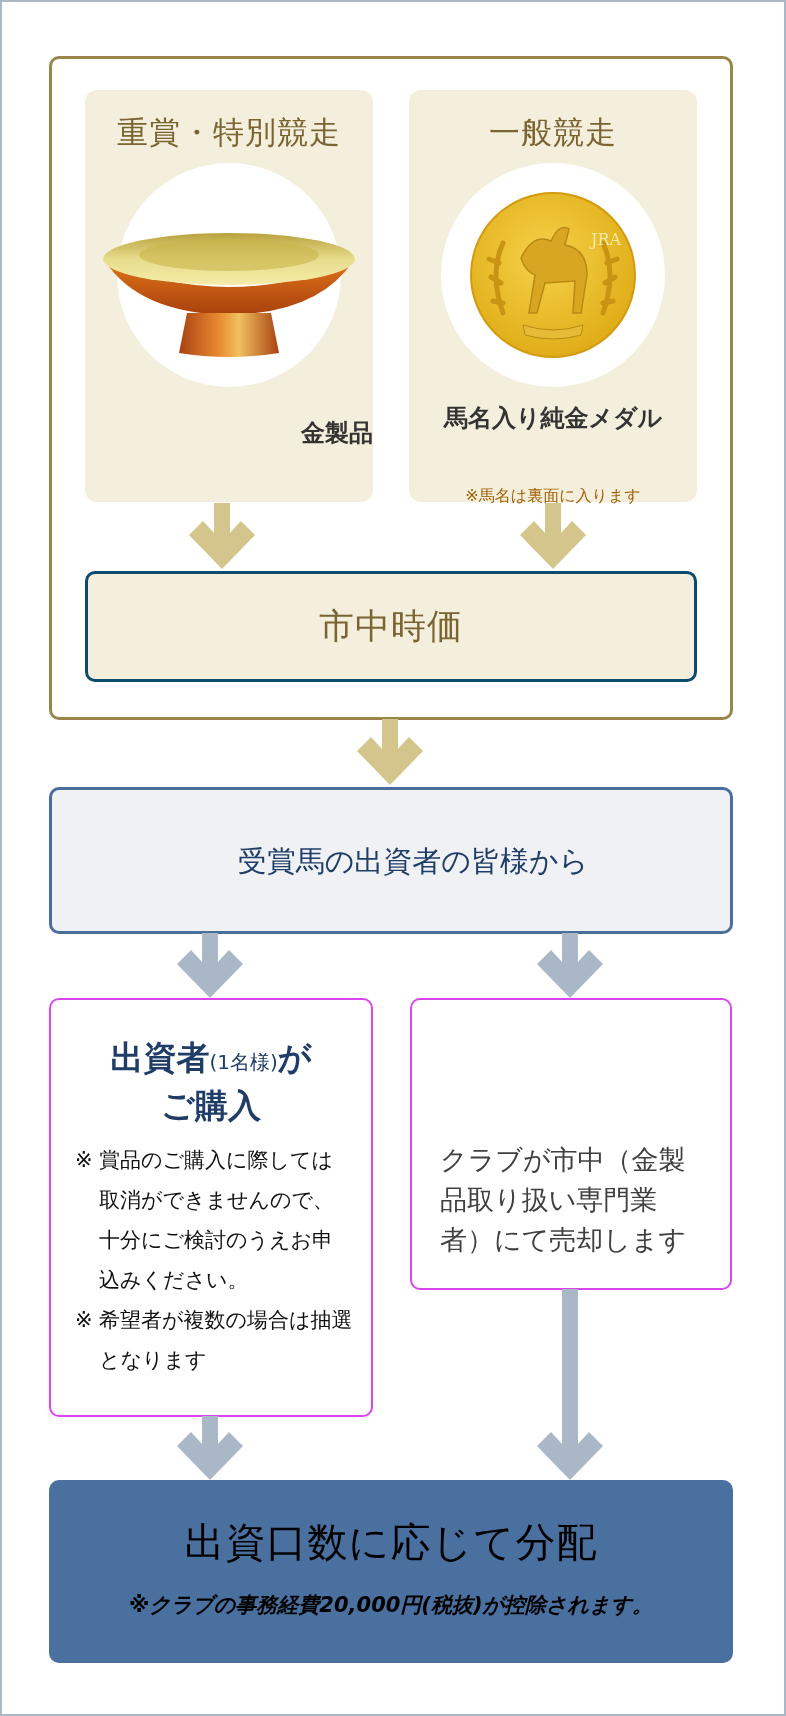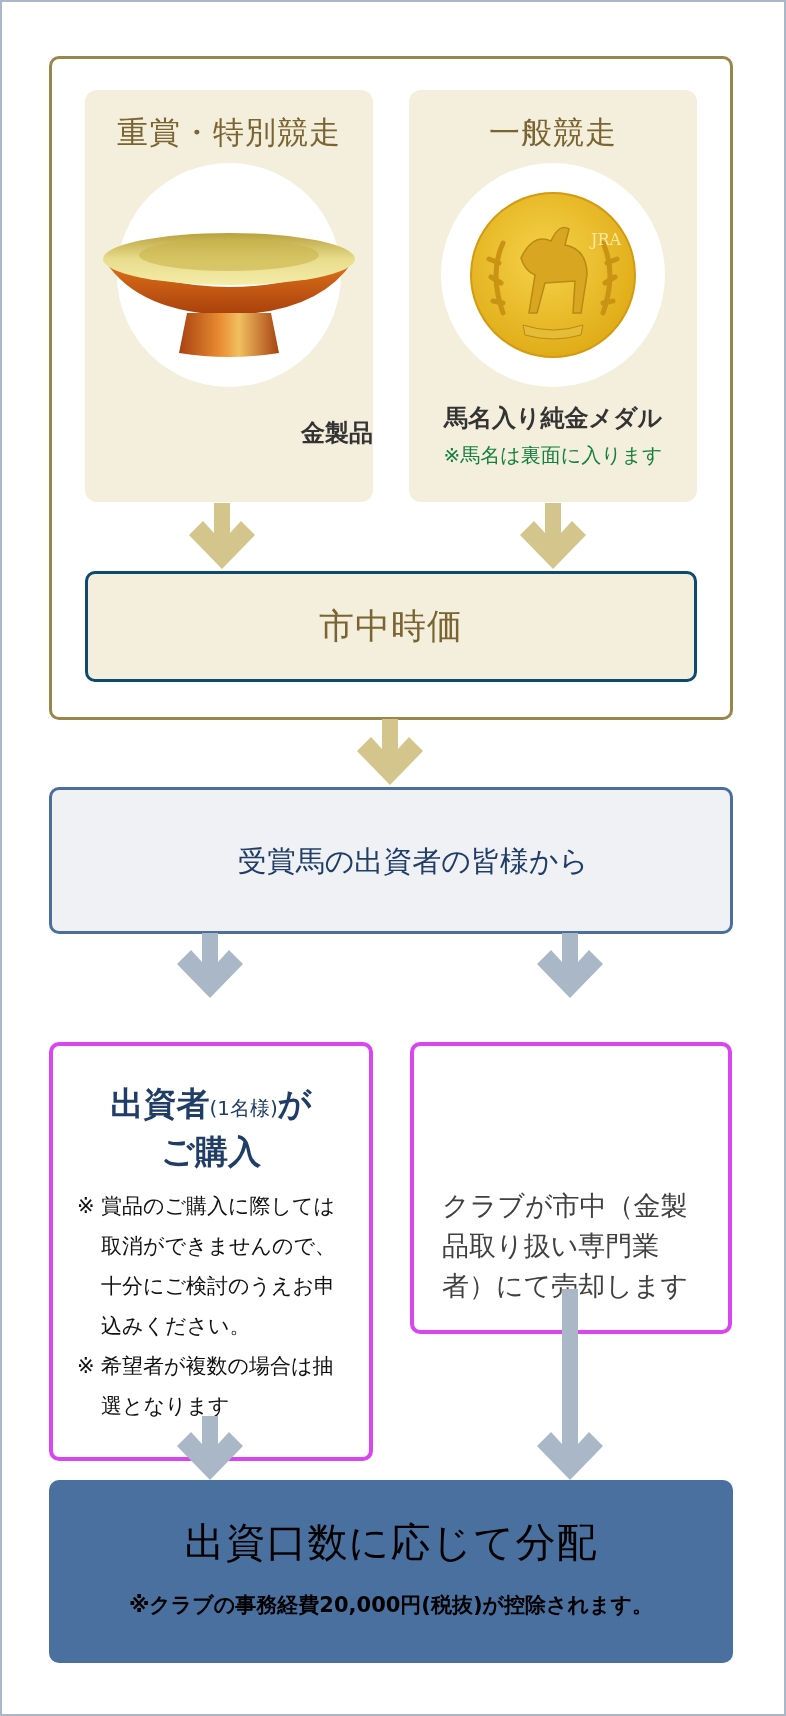--- a/index.html
+++ b/index.html
@@ -6,35 +6,35 @@
   body { width:786px; height:1716px; position:relative; background:#ffffff; font-family:"DejaVu Sans","Liberation Sans",sans-serif; overflow:hidden; }
   .page-frame { position:absolute; left:0; top:0; width:782px; height:1712px; border:2px solid #a9b7c7; background:#fff; }
   .abs { position:absolute; box-sizing:border-box; }
   .outer-box { left:49px; top:56px; width:684px; height:664px; border:3px solid #9a854b; border-radius:10px; background:#fff; }
   .prize-card { top:90px; width:288px; height:412px; background:#f4efdc; border-radius:12px; }
   .prize-card.left { left:85px; }
   .prize-card.right { left:409px; }
   .card-title { position:absolute; left:0; right:0; top:22px; text-align:center; font-size:31px; color:#7a6432; letter-spacing:1px; }
   .circle { position:absolute; width:224px; height:224px; border-radius:50%; background:#fff; left:32px; top:73px; }
   .item-name { position:absolute; left:0; right:0; text-align:center; font-weight:bold; color:#333; font-size:24px; }
-  .item-note { position:absolute; left:0; right:0; text-align:center; color:#15803d; font-size:20px; }
+  .item-note { position:absolute; left:0; right:0; text-align:center; color:#a16207; font-size:16px;margin-top:44px; }
   .market-box { left:85px; top:571px; width:612px; height:111px; border:3px solid #0c4a6e; border-radius:10px; background:#f4efdc; display:flex; align-items:center; justify-content:center; font-size:35px; color:#7a6432; letter-spacing:1px; }
   .recruit-box { left:49px; top:787px; width:684px; height:147px; border:3px solid #4a6f9c; border-radius:10px; background:#eff1f5; display:flex; align-items:center; justify-content:center; text-align:center; font-size:29px; line-height:44px; color:#1f3d66;padding-left:44px; }
-  .branch-box { top:1042px; border:4px solid #d946ef; border-radius:10px; background:#fff; }
+  .branch-box { top:998px; border:2px solid #d946ef; border-radius:10px; background:#fff; }
   .branch-box.left { left:49px; width:324px; height:419px; }
   .branch-box.right { left:410px; width:322px; height:292px; }
   .branch-title { position:absolute; left:0; right:0; top:36px; text-align:center; font-size:33px; line-height:44px; color:#1f3d66; font-weight:bold; }
   .branch-title .small { font-size:20px; font-weight:normal; }
   .note-list { position:absolute; left:24px; right:18px; top:140px; font-size:21px; line-height:40px; color:#111; }
   .note-item { display:flex; }
   .note-mark { width:24px; flex:none; }
   .plain-note { position:absolute; left:28px; right:20px; top:140px; font-size:27px; line-height:40px; color:#404040; }
   .final-box { left:49px; top:1480px; width:684px; height:183px; background:#4a70a0; border-radius:10px; color:#000000; text-align:center; }
   .final-title { position:absolute; left:0; right:0; top:35px; font-size:40px; letter-spacing:1px; }
-  .final-note { position:absolute; left:0; right:0; top:111px; font-size:21px; font-weight:bold; }
+  .final-note { position:absolute; left:0; right:0; top:111px; font-size:21px; font-weight:bold;font-style:italic; }
   svg.arrow { position:absolute; overflow:visible; }
 </style>
 </head>
 <body>
 
 <div class="page-frame"></div>
 
 <div class="abs outer-box"></div>
 
 <div class="abs prize-card left">

